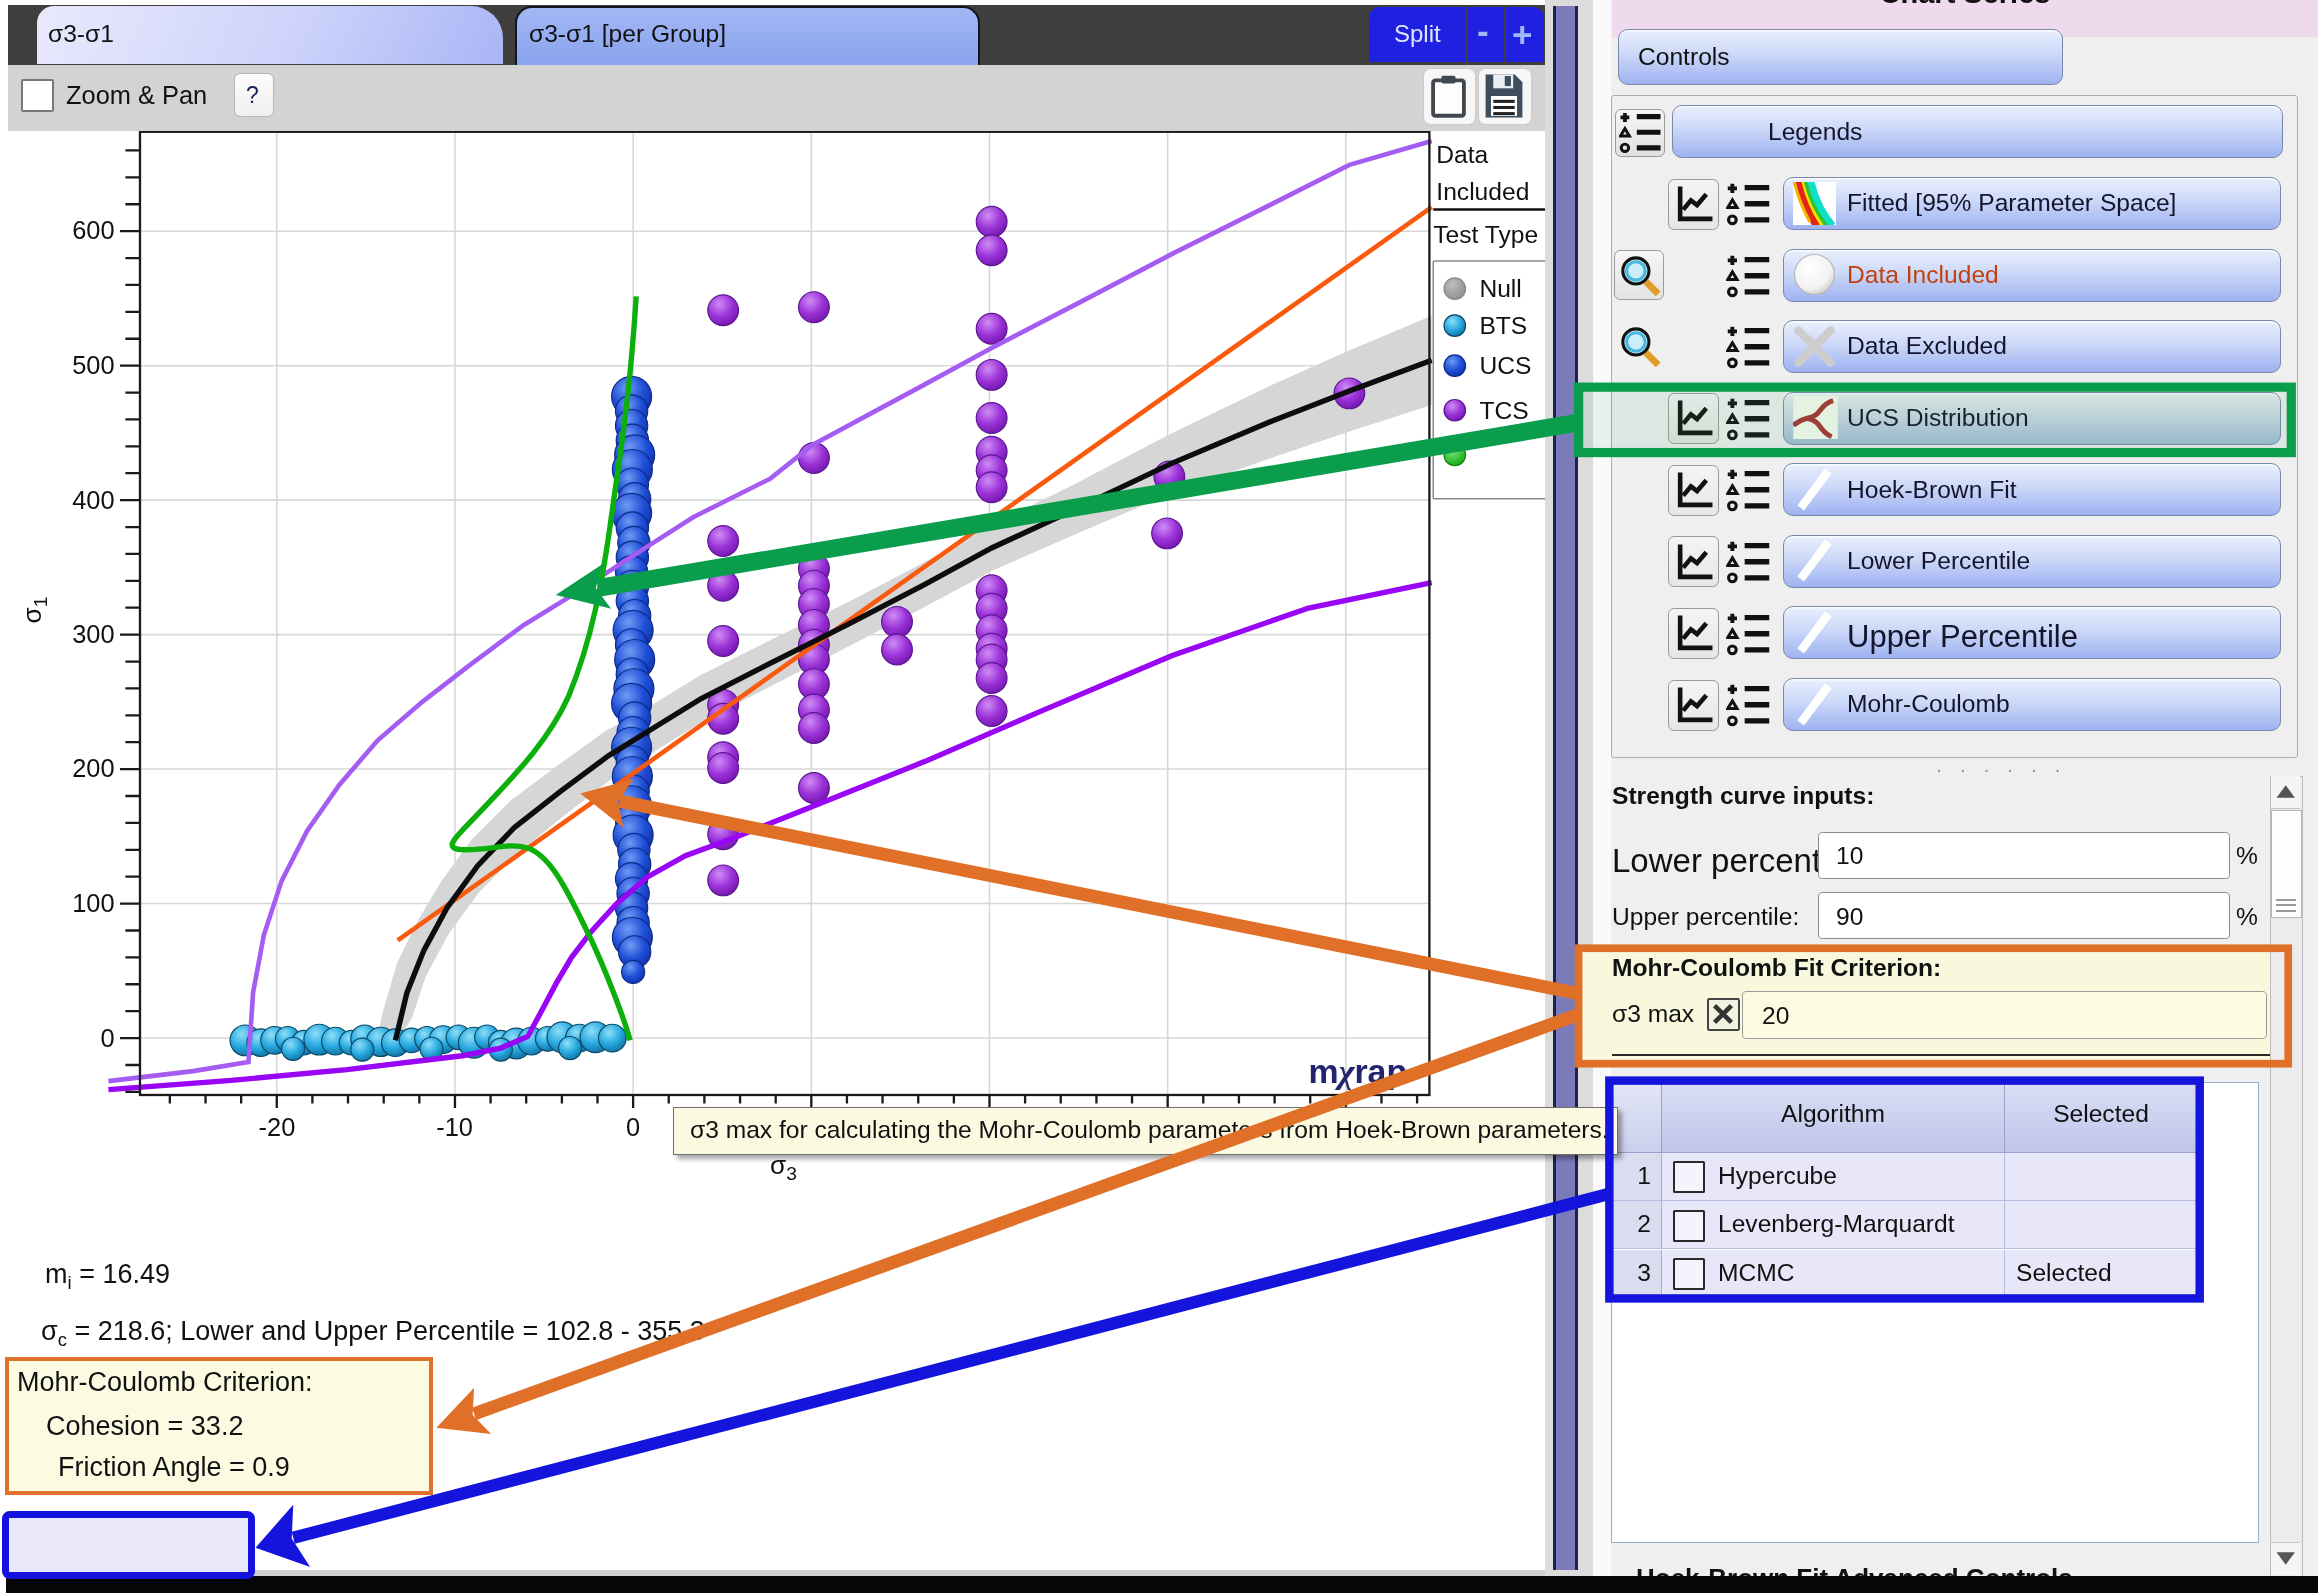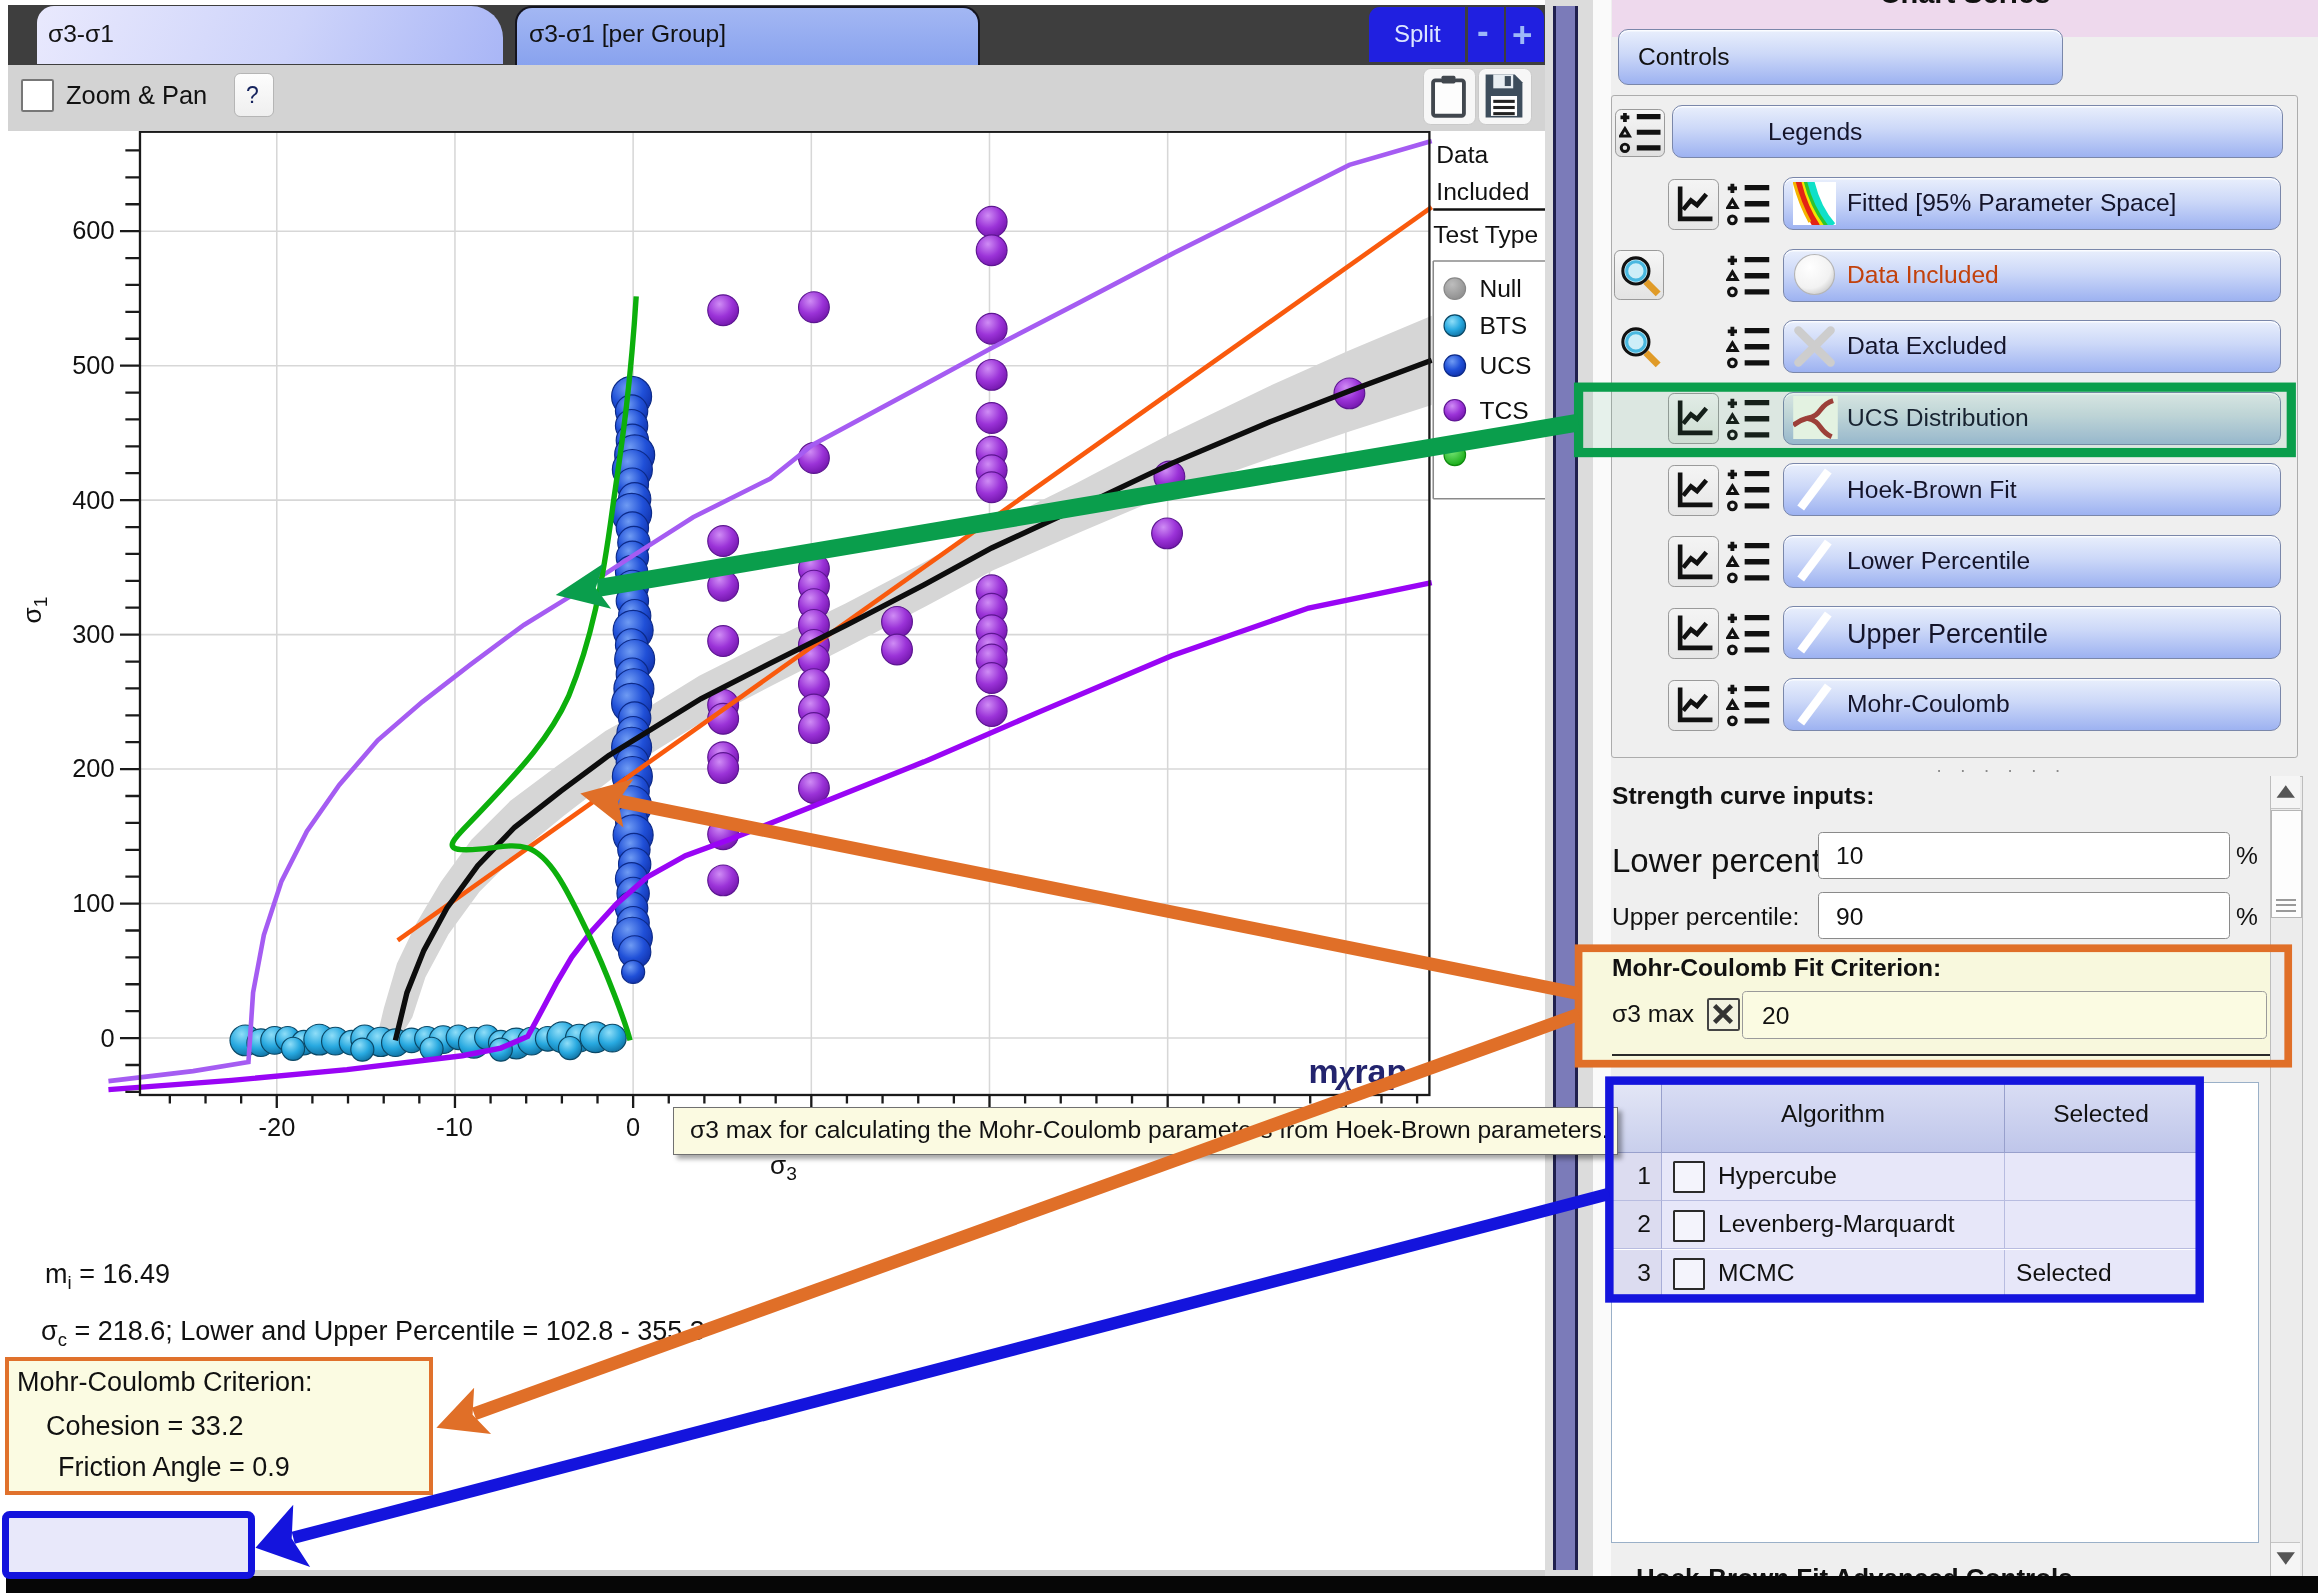--- a/index.html
+++ b/index.html
@@ -376,21 +376,21 @@
 <svg class="abs" style="left:1726px;top:613px;" width="45" height="43" viewBox="0 0 58 56">
       <path d="M24,6 H56 M24,27 H56 M24,48 H56" stroke="#111" stroke-width="7"></path>
       <path d="M8,1 V13 M2,7 H14" stroke="#111" stroke-width="5"></path>
       <path d="M8,22 L14,32 H2 Z" fill="none" stroke="#111" stroke-width="4"></path>
       <circle cx="8" cy="48" r="5" fill="none" stroke="#111" stroke-width="4"></circle>
     </svg>
 <div class="btn" style="left:1783px;top:606px;width:496px;height:51px;"></div>
 <svg class="abs" style="left:1793px;top:611px;" width="43" height="43" viewBox="0 0 56 56">
       <line x1="10" y1="52" x2="46" y2="4" stroke="#ffffff" stroke-width="11"></line>
     </svg>
-<div class="t" style="left:1847px;top:619px;font-size:27px;color:#14142a;">Upper Percentile</div>
+<div class="t" style="left:1847px;top:619px;font-size:31px;color:#14142a;">Upper Percentile</div>
 <div class="abs" style="left:1668px;top:680px;width:49px;height:49px;background:linear-gradient(#f4f4f4,#e6e6e6);border:1.5px solid #9a9a9a;border-radius:6.2px;"></div>
     <svg class="abs" style="left:1674px;top:686px;" width="40" height="40" viewBox="0 0 52 52">
       <path d="M8,2 V44 H50" stroke="#111" stroke-width="6" fill="none"></path>
       <path d="M12,32 L22,20 L30,26 L42,12" stroke="#111" stroke-width="6" fill="none"></path>
     </svg>
 <svg class="abs" style="left:1726px;top:684px;" width="45" height="43" viewBox="0 0 58 56">
       <path d="M24,6 H56 M24,27 H56 M24,48 H56" stroke="#111" stroke-width="7"></path>
       <path d="M8,1 V13 M2,7 H14" stroke="#111" stroke-width="5"></path>
       <path d="M8,22 L14,32 H2 Z" fill="none" stroke="#111" stroke-width="4"></path>
       <circle cx="8" cy="48" r="5" fill="none" stroke="#111" stroke-width="4"></circle>

